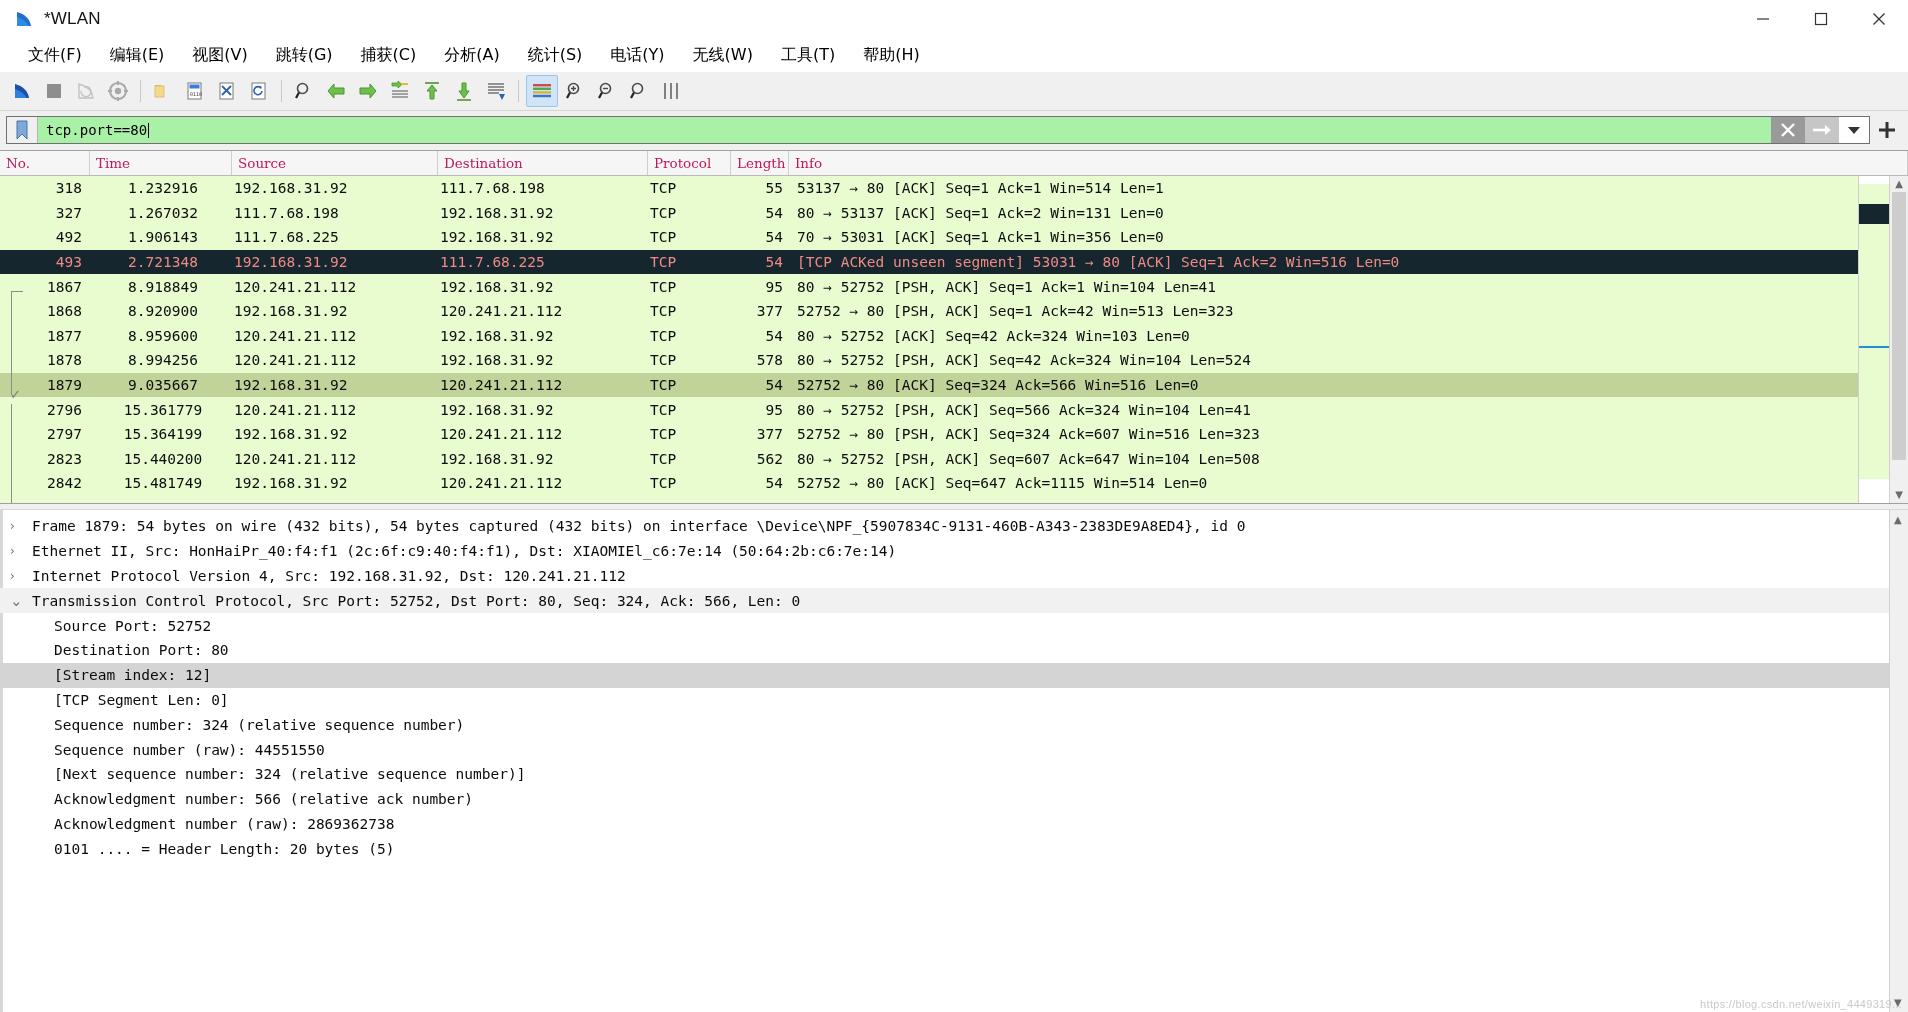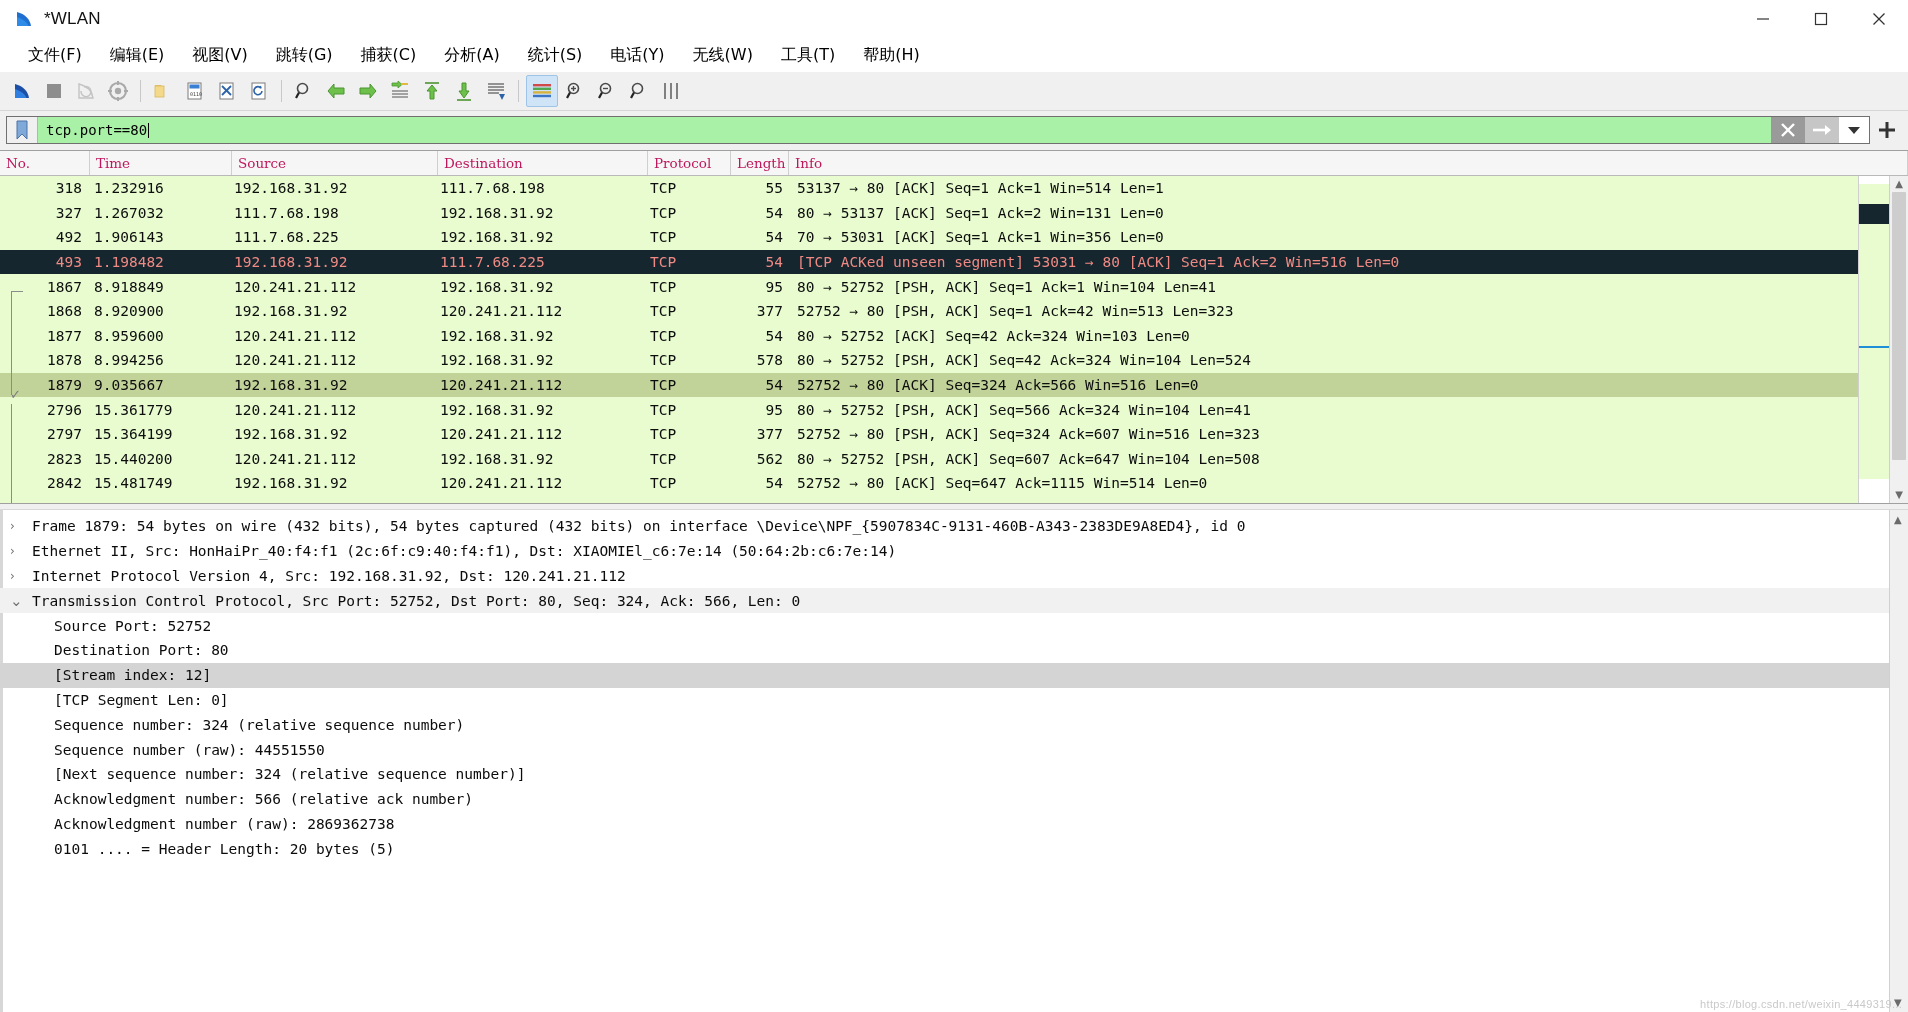--- a/index.html
+++ b/index.html
@@ -53,21 +53,21 @@
   .plist{flex:0 0 auto;height:352px;display:flex;flex-direction:column;background:#fff;border-top:1px solid #a0a0a0;}
   .phead{display:flex;height:24px;background:#f6f6f6;border-bottom:1px solid #b9b9b9;flex:0 0 auto;}
   .phead .hc{font-family:"DejaVu Serif",serif;font-size:13.5px;color:#be185d;display:flex;align-items:center;
              padding-left:6px;border-right:1px solid #cfcfcf;box-sizing:border-box;}
   .prows-wrap{flex:1 1 auto;display:flex;overflow:hidden;}
   .prows{flex:1 1 auto;background:#e8fcd0;position:relative;}
   .prow{display:flex;height:24.6px;align-items:center;font-family:"DejaVu Sans Mono",monospace;font-size:14.5px;color:#0d0d0d;}
   .prow.sel-dark{background:#15262e;color:#f08a84;}
   .prow.sel-green{background:#c2d39a;}
   .c-no{width:90px;text-align:right;padding-right:8px;box-sizing:border-box;}
-  .c-time{width:142px;padding-left:4px;box-sizing:border-box;}
+  .c-time{width:142px;padding-left:4px;box-sizing:border-box;text-align:center;}
   .c-src{width:206px;padding-left:2px;box-sizing:border-box;}
   .c-dst{width:210px;padding-left:2px;box-sizing:border-box;}
   .c-proto{width:83px;padding-left:2px;box-sizing:border-box;}
   .c-len{width:58px;text-align:right;padding-right:6px;box-sizing:border-box;}
   .c-info{flex:1 1 auto;padding-left:8px;white-space:nowrap;overflow:hidden;box-sizing:border-box;}
 
   
   .gutter{position:absolute;left:0;top:0;width:22px;height:100%;pointer-events:none;}
   .brk{position:absolute;left:11px;width:12px;border-left:1.6px solid #8c8c8c;box-sizing:border-box;}
   .brk.top{border-top:1.6px solid #8c8c8c;}
@@ -375,21 +375,21 @@
             <div class="c-no">492</div>
             <div class="c-time">1.906143</div>
             <div class="c-src">111.7.68.225</div>
             <div class="c-dst">192.168.31.92</div>
             <div class="c-proto">TCP</div>
             <div class="c-len">54</div>
             <div class="c-info">70 → 53031 [ACK] Seq=1 Ack=1 Win=356 Len=0</div>
           </div>
           <div class="prow sel-dark">
             <div class="c-no">493</div>
-            <div class="c-time">1.198482</div>
+            <div class="c-time">2.721348</div>
             <div class="c-src">192.168.31.92</div>
             <div class="c-dst">111.7.68.225</div>
             <div class="c-proto">TCP</div>
             <div class="c-len">54</div>
             <div class="c-info">[TCP ACKed unseen segment] 53031 → 80 [ACK] Seq=1 Ack=2 Win=516 Len=0</div>
           </div>
           <div class="prow">
             <div class="c-no">1867</div>
             <div class="c-time">8.918849</div>
             <div class="c-src">120.241.21.112</div>

